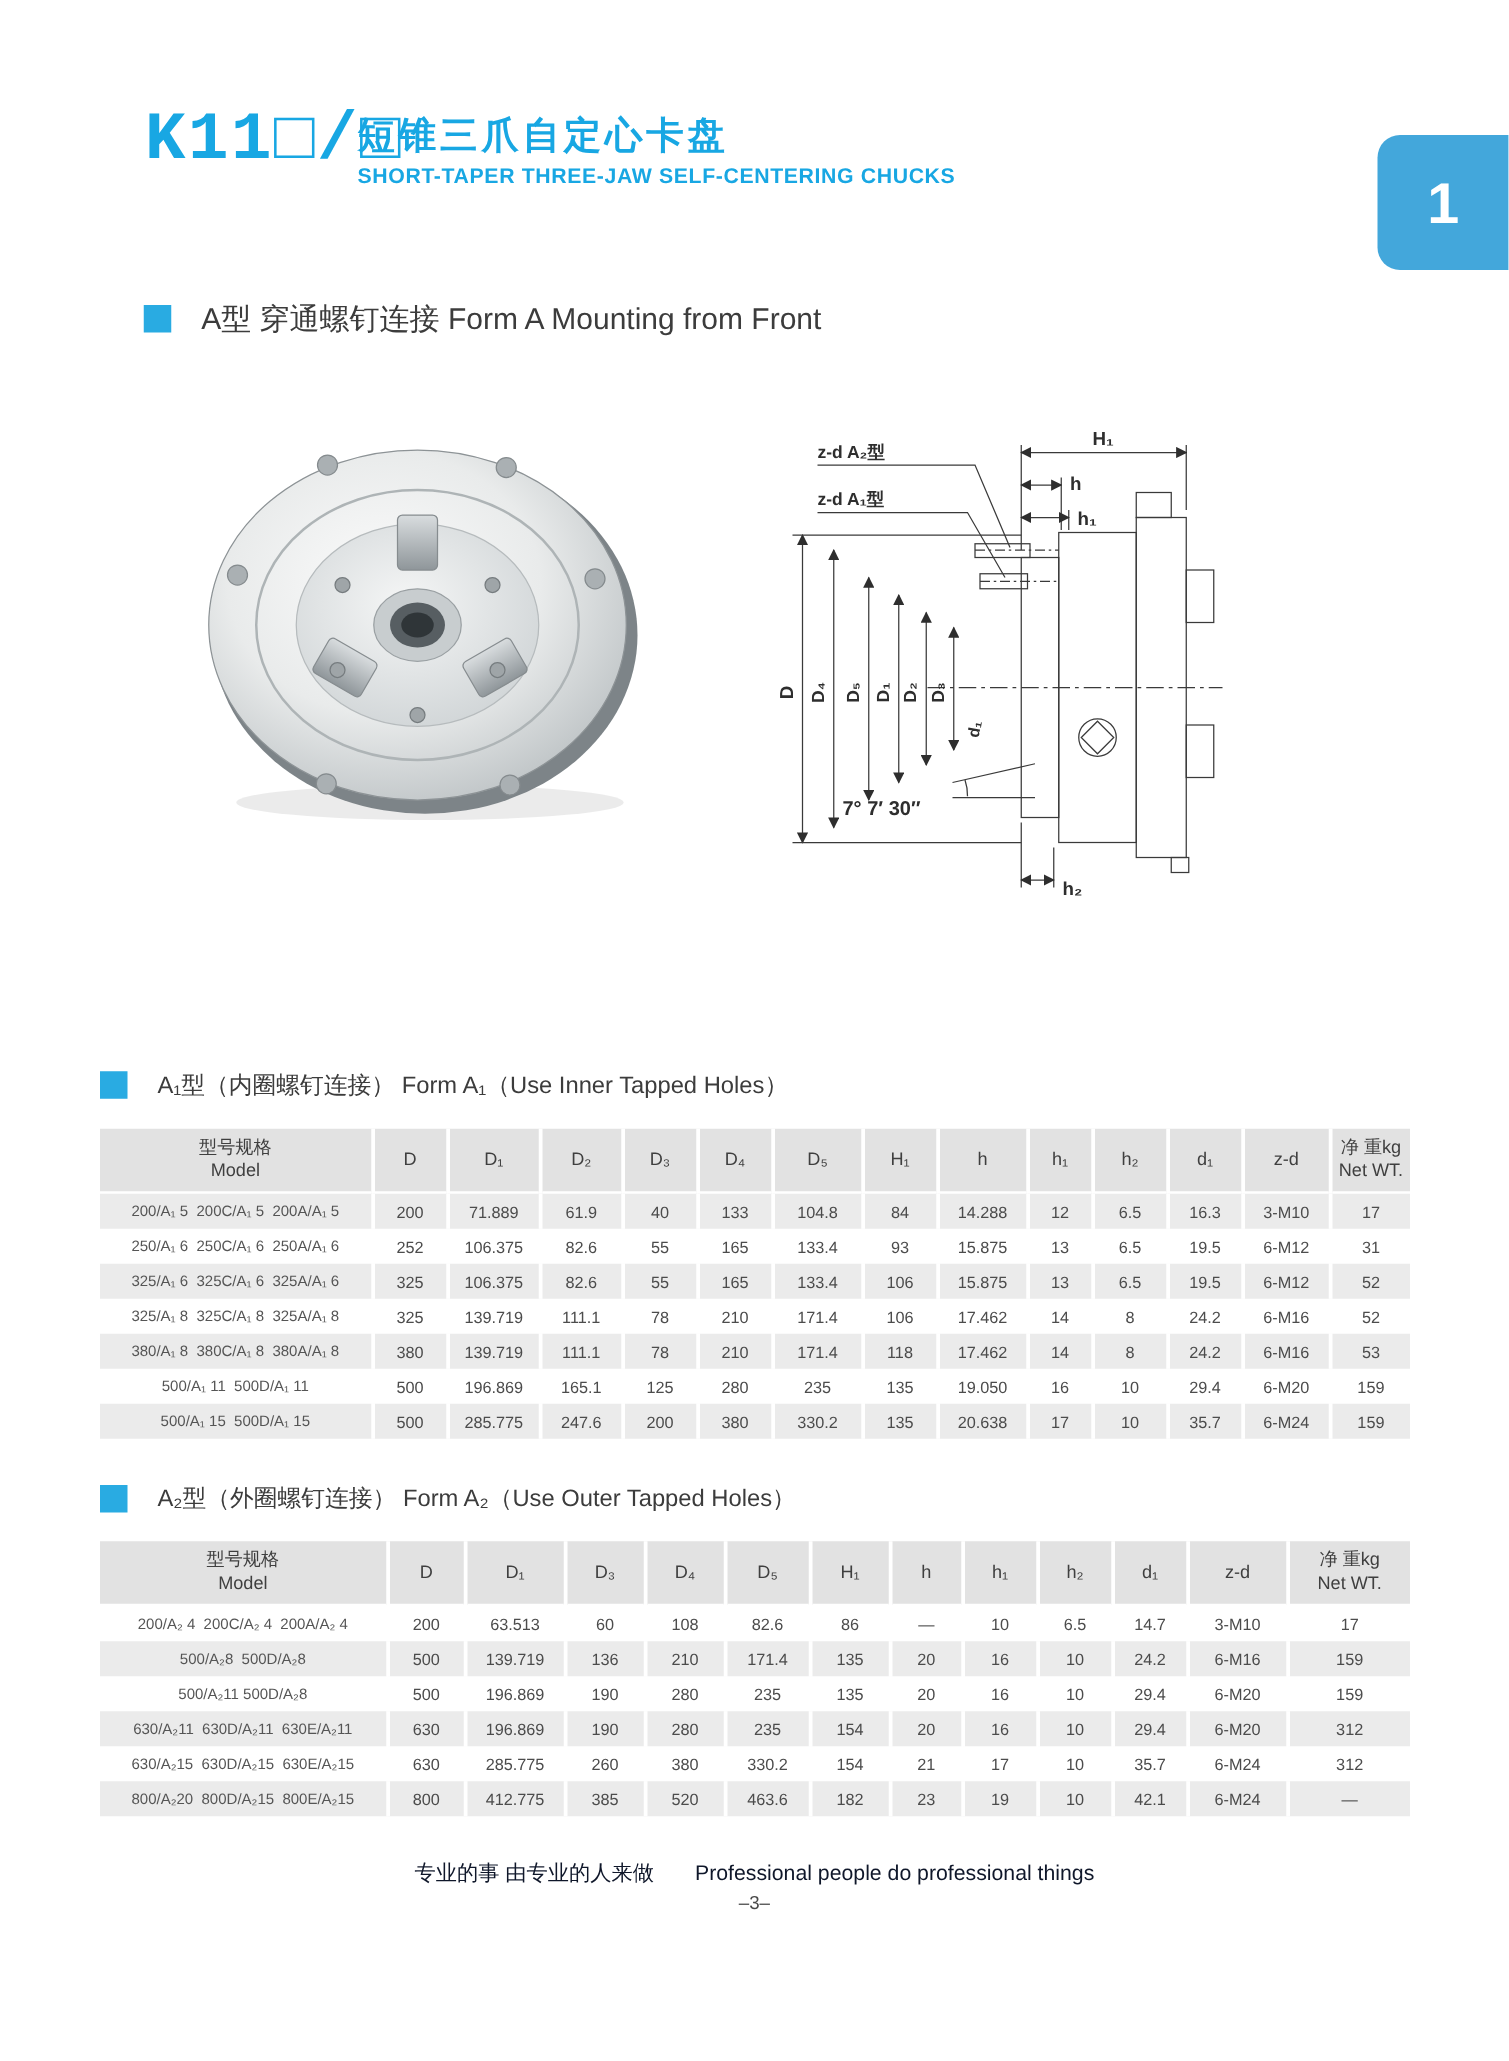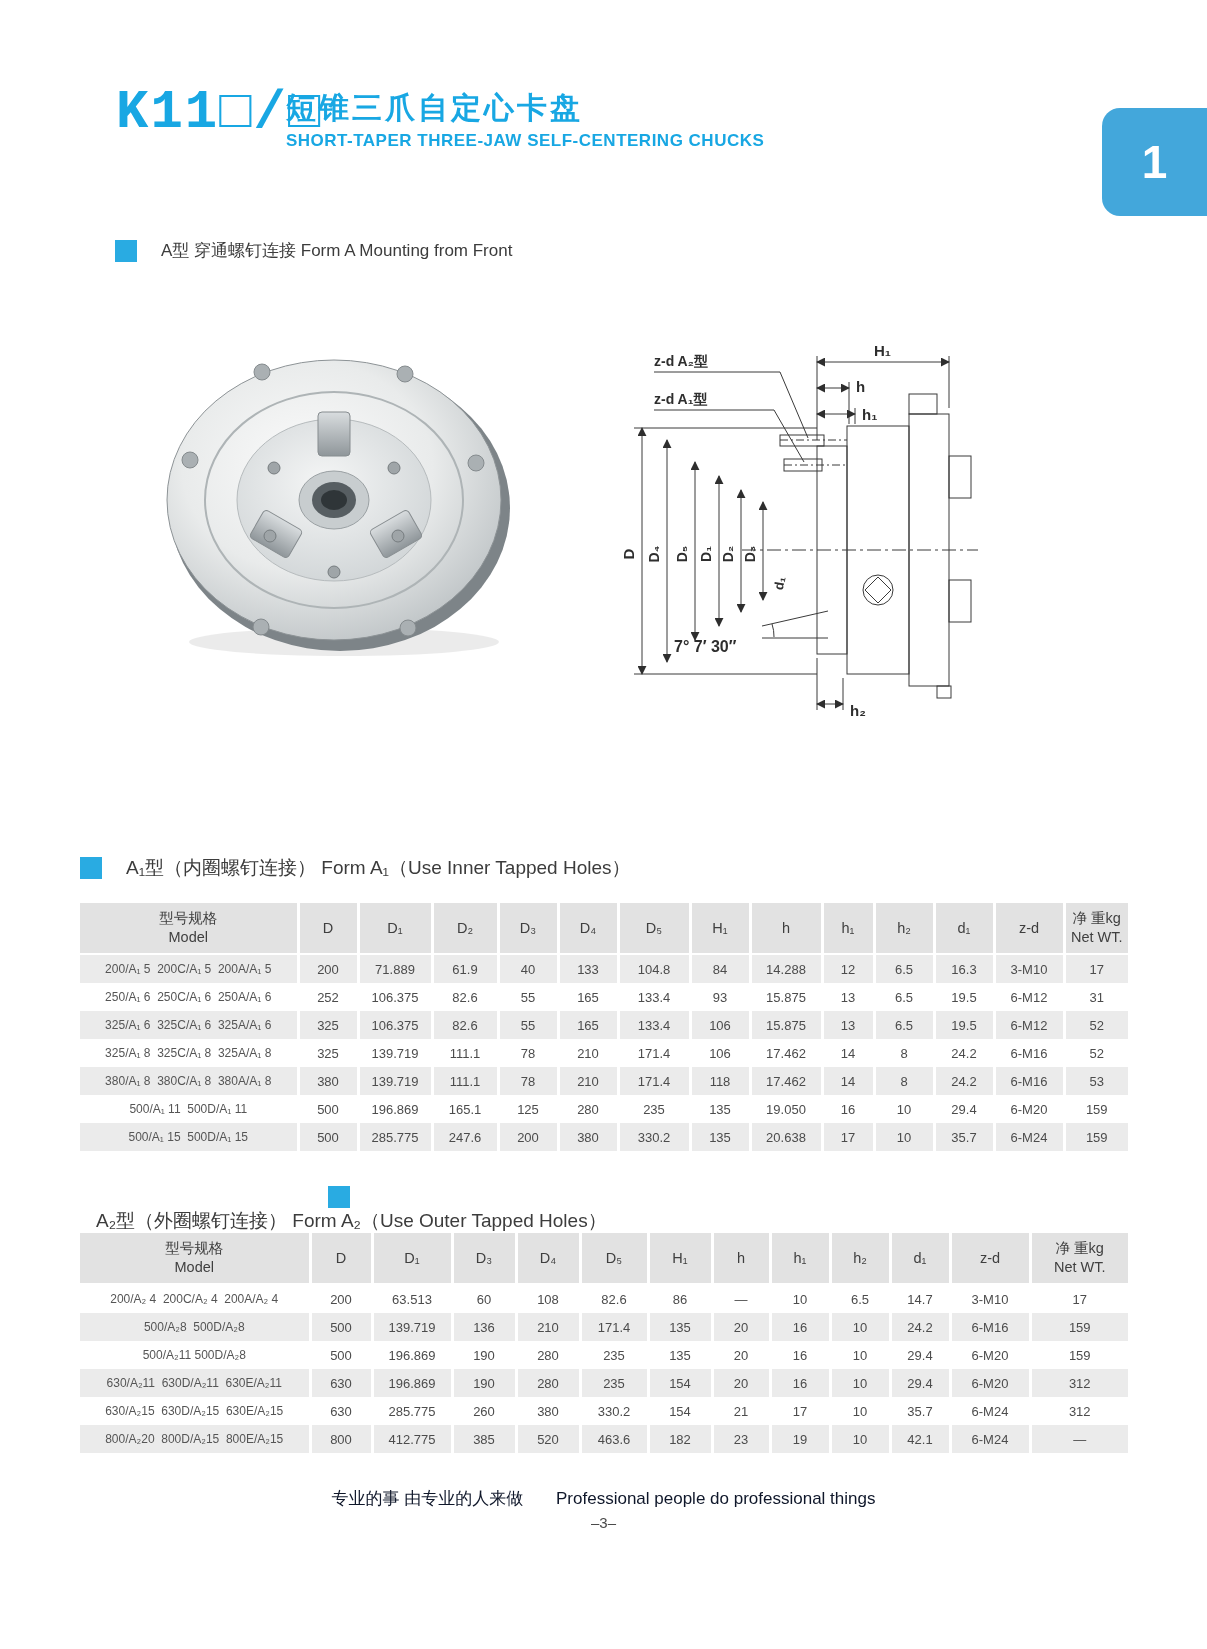--- a/index.html
+++ b/index.html
@@ -13,24 +13,24 @@
             letter-spacing:3px;}
   .title-en{position:absolute;left:286px;top:131px;font-size:17px;font-weight:bold;color:#18a7e3;
             letter-spacing:.5px;}
   .side-tab{position:absolute;right:0;top:108px;width:105px;height:108px;background:#43a7db;
             border-radius:18px 0 0 18px;display:flex;align-items:center;justify-content:center;
             color:#fff;font-size:46px;font-weight:bold;}
 
   
   .sec{position:absolute;display:flex;align-items:center;}
   .sq{width:22px;height:22px;background:#29abe2;flex:none;margin-right:24px;}
-  .sec .txt{font-size:17px;color:#3c3c3c;}
+  .sec .txt{font-size:24px;color:#3c3c3c;}
   .sec-a{left:115px;top:239px;}
   .sec-a1{left:80px;top:855px;}
-  .sec-a2{left:96px;top:1186px;flex-direction:column;}
+  .sec-a2{left:80px;top:1186px;}
 
   
   .photo{position:absolute;left:158px;top:350px;}
   .draw{position:absolute;left:612px;top:328px;}
   .draw text{font-family:"Liberation Sans","DejaVu Sans",sans-serif;fill:#2e2e2e;font-weight:bold;}
 
   
   .tblwrap{position:absolute;left:80px;width:1048px;}
   .tbl1{top:903px;}
   .tbl2{top:1233px;}

